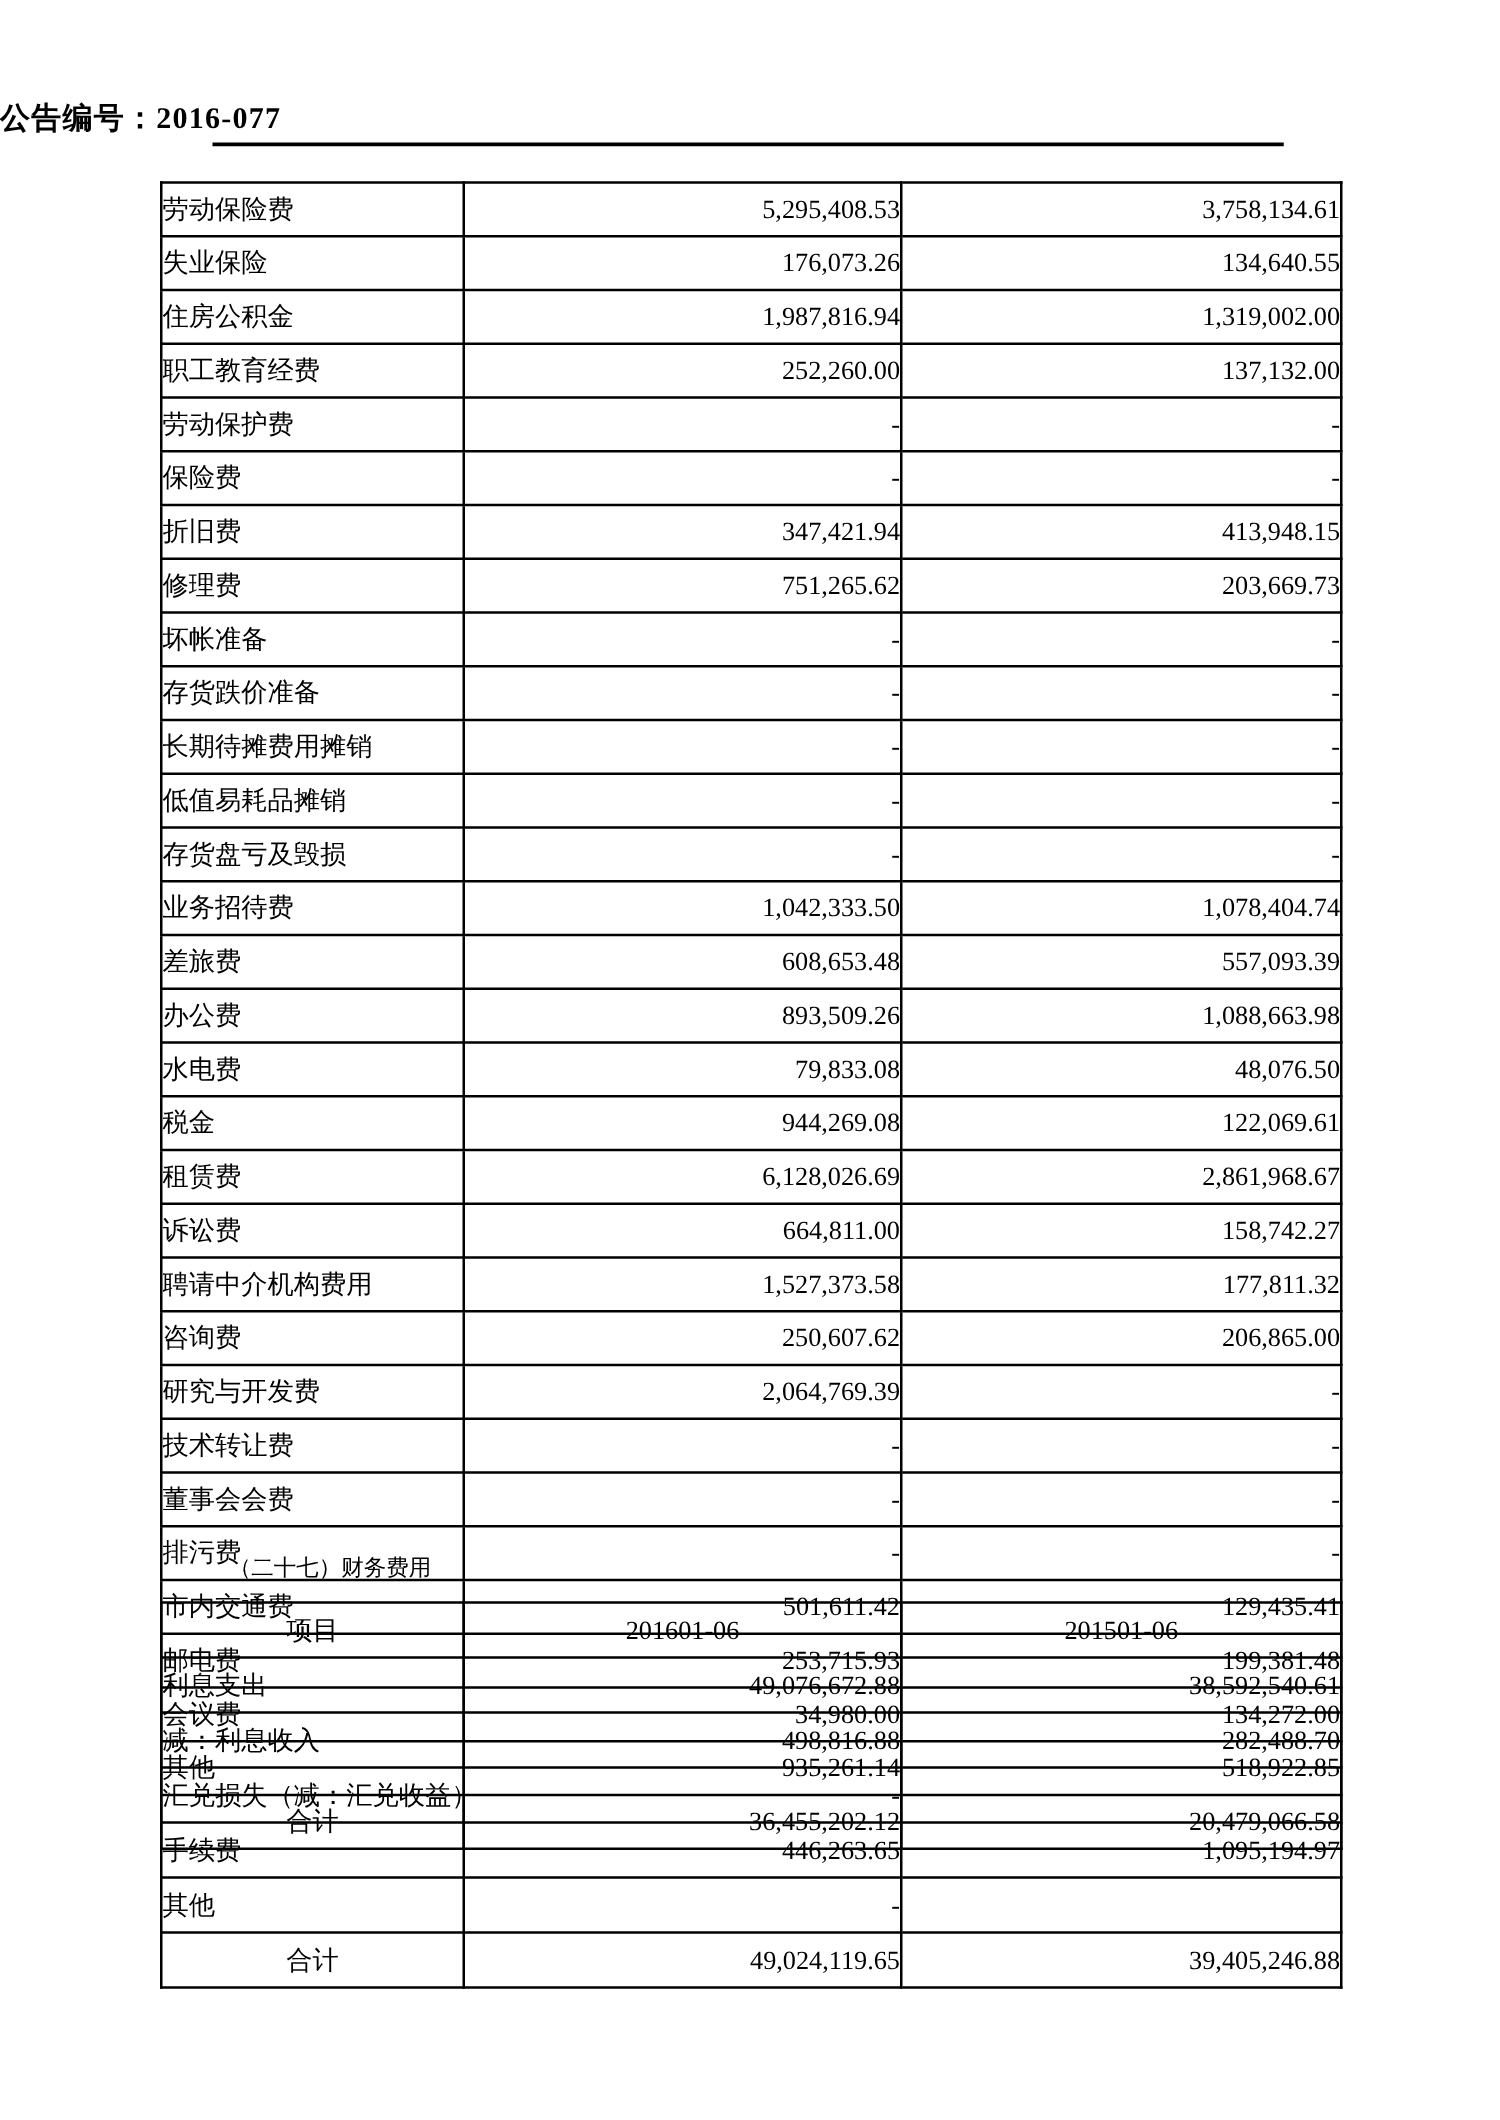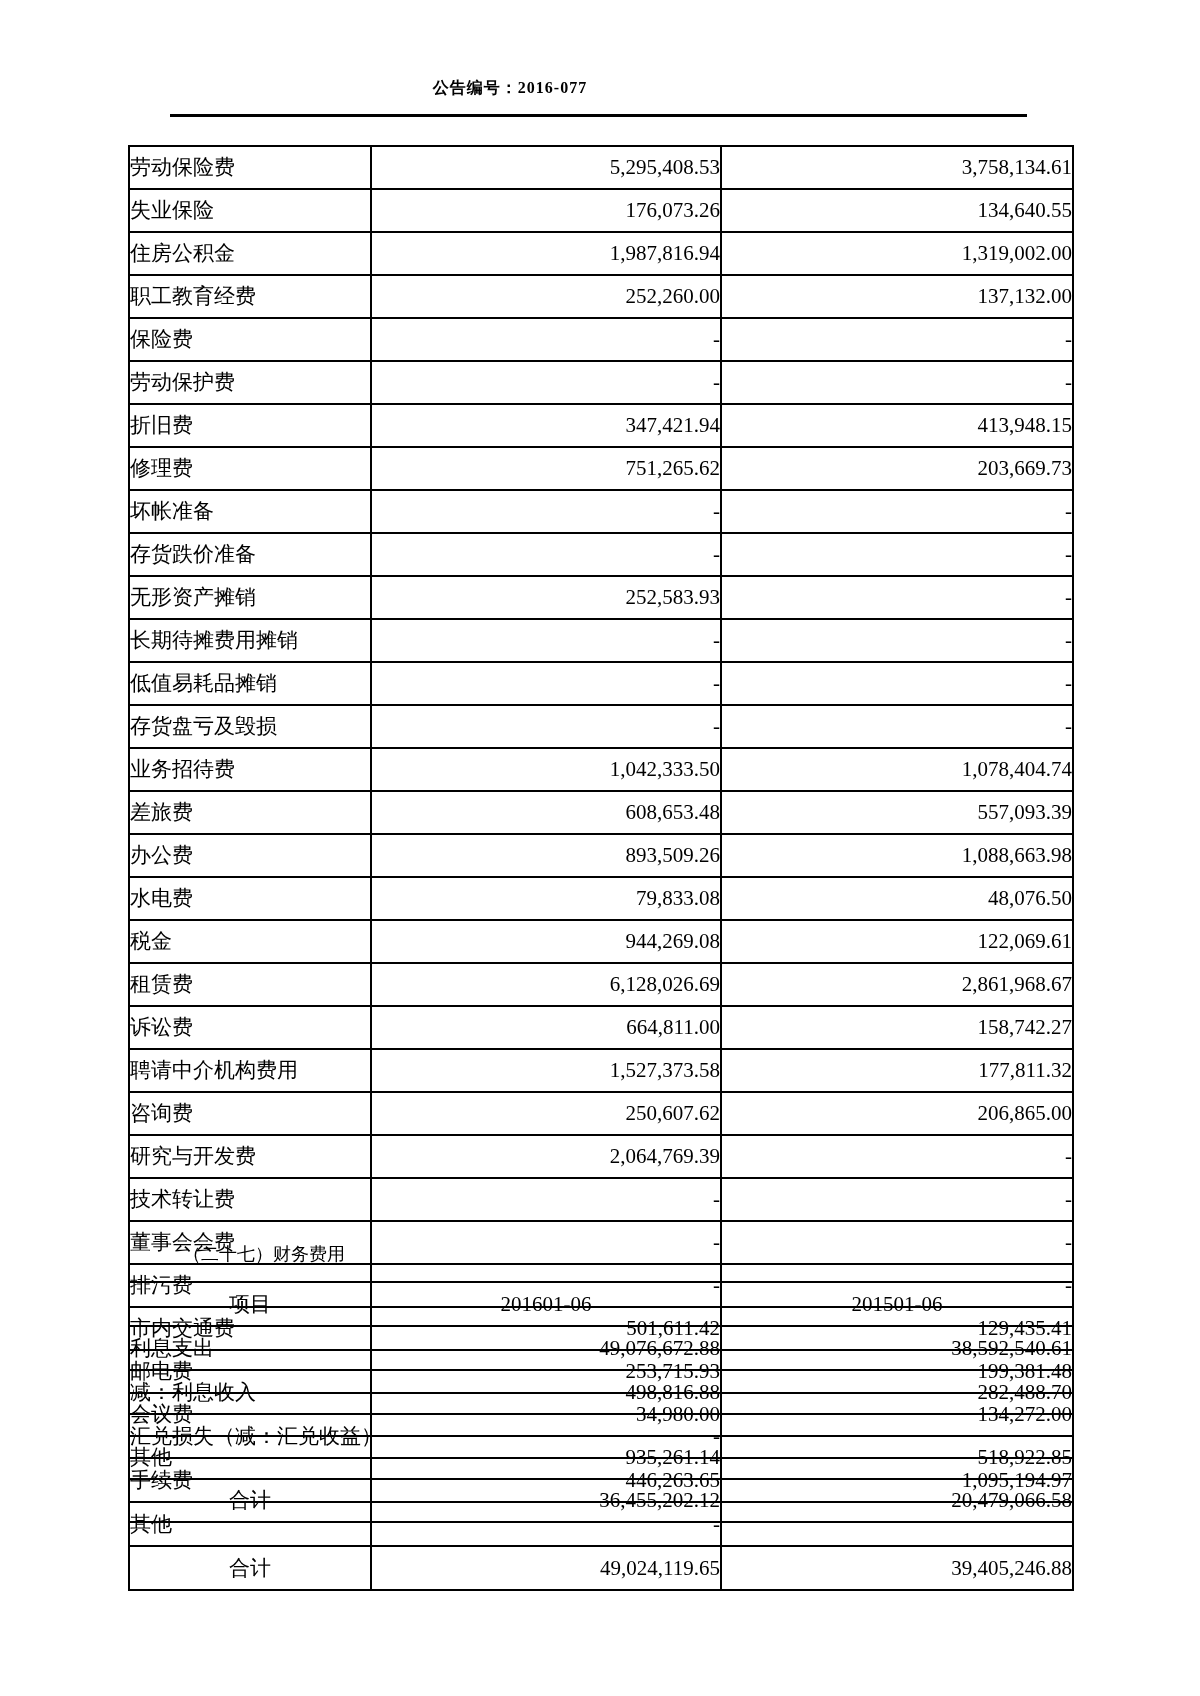--- a/index.html
+++ b/index.html
@@ -14,22 +14,22 @@
     background: #ffffff;
     color: #000;
     font-family: "Liberation Serif", "DejaVu Serif", serif;
     overflow: hidden;
   }
   .announce-no {
     position: absolute;
     top: 78px;
     left: 0;
     width: 1020px;
-    text-align: center;
-    font-size: 16px;
+    text-align: left;
+    font-size: 24px;
     font-weight: bold;
     letter-spacing: 1px;
     white-space: nowrap;
   }
   .header-rule {
     position: absolute;
     left: 170px;
     top: 114px;
     width: 857px;
     height: 3px;
@@ -110,26 +110,26 @@
           <td class="c-item">住房公积金</td>
           <td class="c-val">1,987,816.94</td>
           <td class="c-val">1,319,002.00</td>
         </tr>
         <tr>
           <td class="c-item">职工教育经费</td>
           <td class="c-val">252,260.00</td>
           <td class="c-val">137,132.00</td>
         </tr>
         <tr>
+          <td class="c-item">劳动保护费</td>
+          <td class="c-val">-</td>
+          <td class="c-val">-</td>
+        </tr>
+        <tr>
           <td class="c-item">保险费</td>
-          <td class="c-val">-</td>
-          <td class="c-val">-</td>
-        </tr>
-        <tr>
-          <td class="c-item">劳动保护费</td>
           <td class="c-val">-</td>
           <td class="c-val">-</td>
         </tr>
         <tr>
           <td class="c-item">折旧费</td>
           <td class="c-val">347,421.94</td>
           <td class="c-val">413,948.15</td>
         </tr>
         <tr>
           <td class="c-item">修理费</td>
@@ -137,25 +137,20 @@
           <td class="c-val">203,669.73</td>
         </tr>
         <tr>
           <td class="c-item">坏帐准备</td>
           <td class="c-val">-</td>
           <td class="c-val">-</td>
         </tr>
         <tr>
           <td class="c-item">存货跌价准备</td>
           <td class="c-val">-</td>
-          <td class="c-val">-</td>
-        </tr>
-        <tr>
-          <td class="c-item">无形资产摊销</td>
-          <td class="c-val">252,583.93</td>
           <td class="c-val">-</td>
         </tr>
         <tr>
           <td class="c-item">长期待摊费用摊销</td>
           <td class="c-val">-</td>
           <td class="c-val">-</td>
         </tr>
         <tr>
           <td class="c-item">低值易耗品摊销</td>
           <td class="c-val">-</td>

